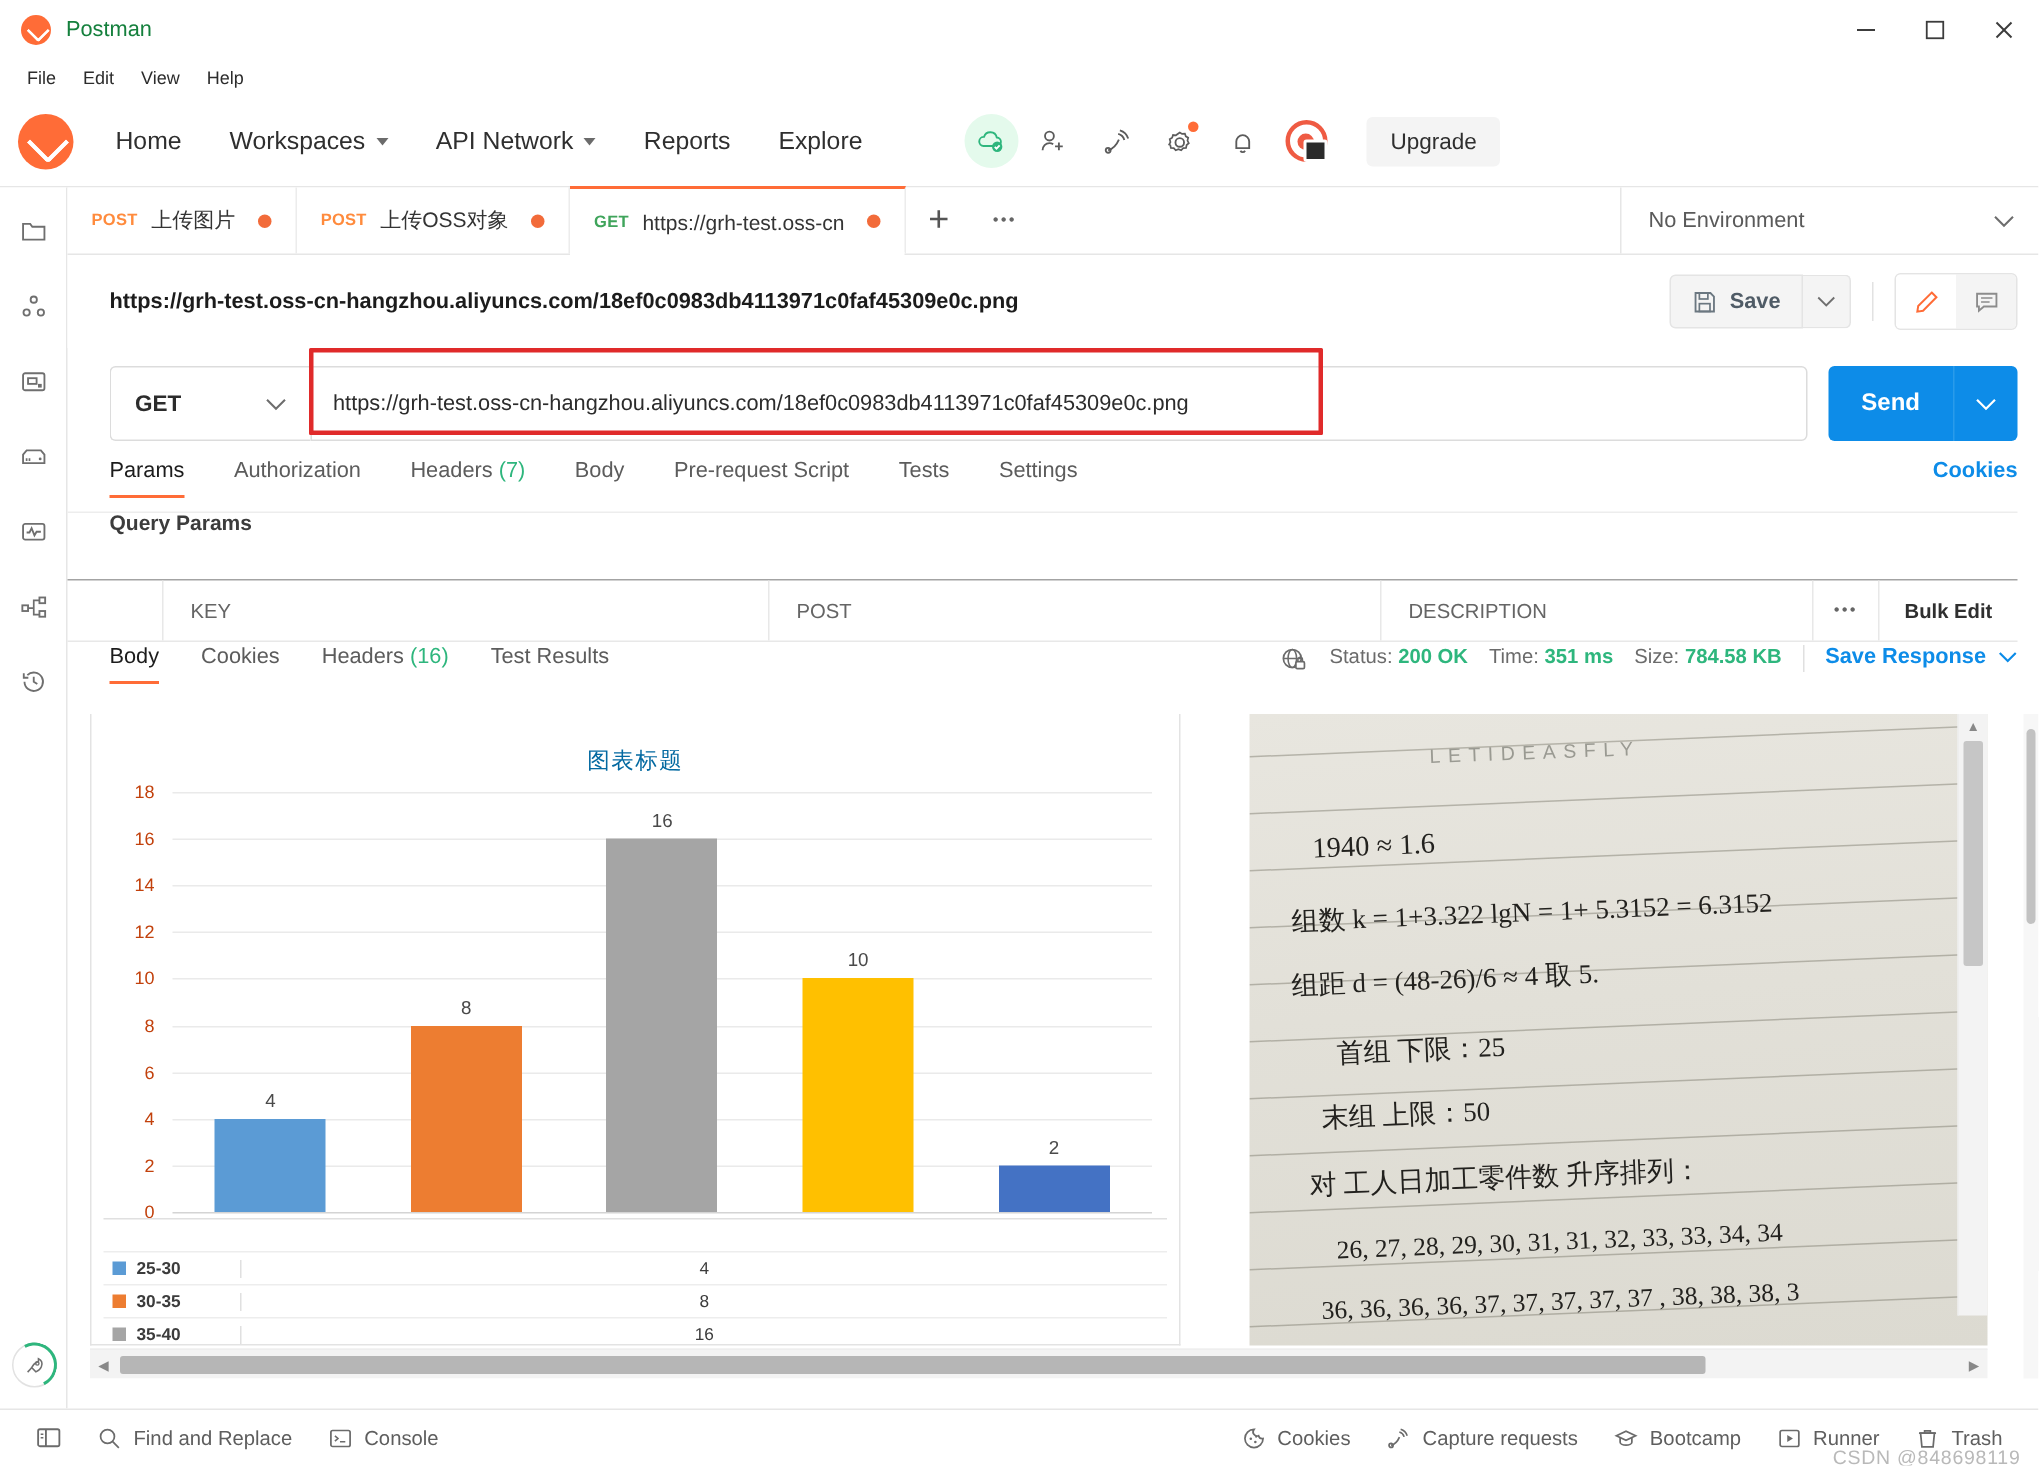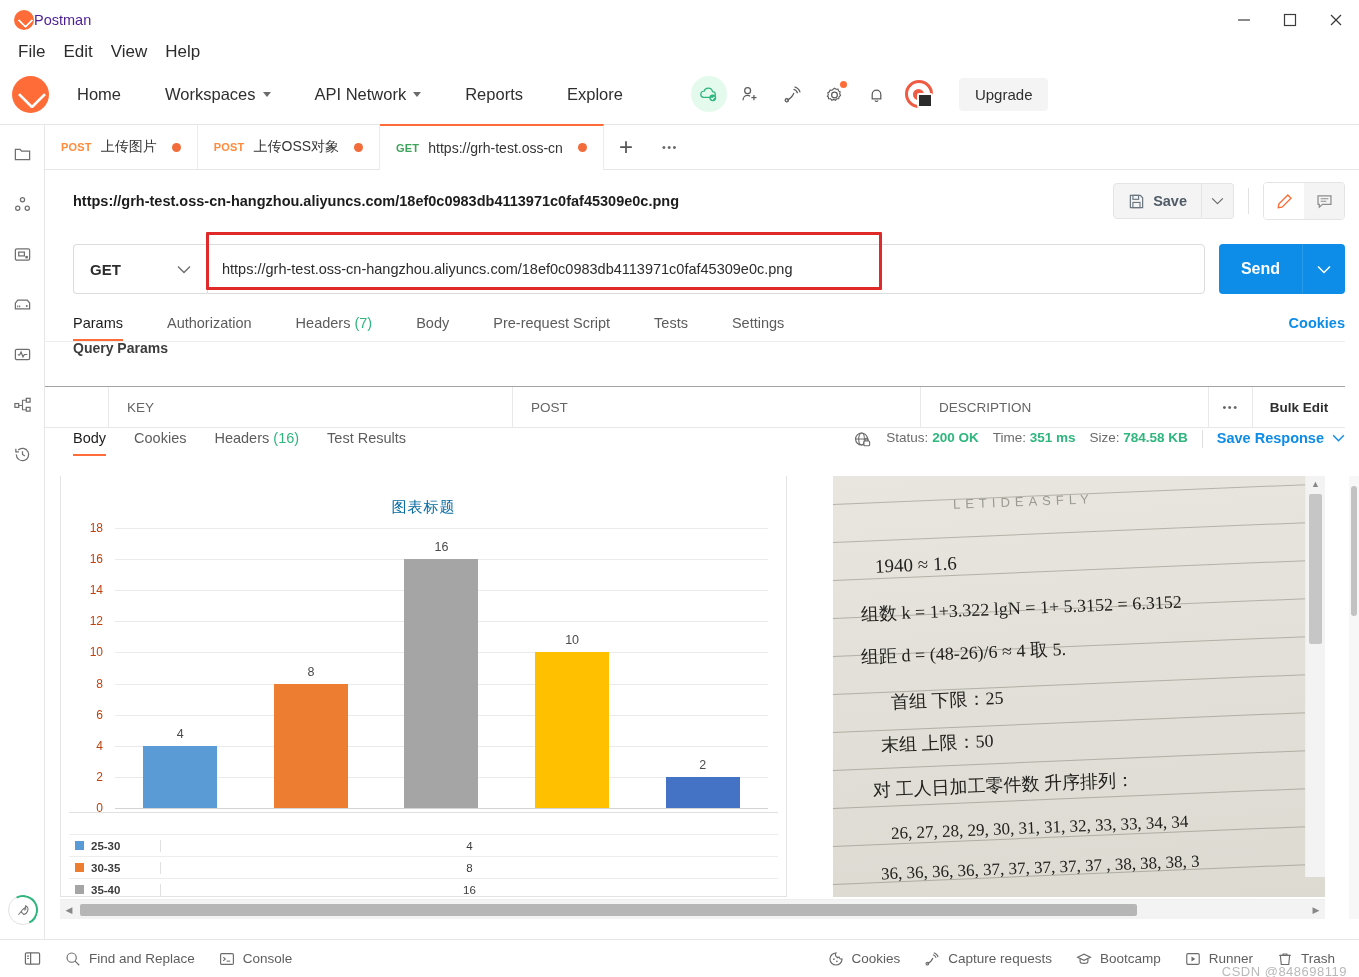--- a/index.html
+++ b/index.html
@@ -15,42 +15,42 @@
   .titlebar { height: 40px; display:flex; align-items:center; padding-left:14px; background:#fff; }
   .pm-logo-sm {
     width:20px; height:20px; border-radius:50%;
     background:#ff6c37; position:relative; flex:0 0 auto;
   }
   .pm-logo-sm:after{
     content:""; position:absolute; left:6px; top:5px; width:9px; height:9px;
     border-left:2px solid #fff; border-bottom:2px solid #fff;
     transform:rotate(-45deg); border-radius:0 0 0 2px;
   }
-  .win-title { font-size:14.5px; color:#4c1d95; }
+  .win-title { margin-left:10px; font-size:14.5px; color:#15803d; }
   .win-ctrls { position:absolute; right:0; top:0; height:40px; display:flex; }
   .win-btn { width:46px; height:40px; display:flex; align-items:center; justify-content:center; color:#3c3c3c; }
 
   
   .menubar { height:24px; display:flex; align-items:center; padding-left:10px; gap:2px; }
-  .menu-item { font-size:17px; color:#2c2c2c; padding:2px 8px; border-radius:2px; }
+  .menu-item { font-size:12px; color:#2c2c2c; padding:2px 8px; border-radius:2px; }
 
   
   .header {
     height:61px; display:flex; align-items:center; padding:0 14px 0 12px;
     border-bottom:1px solid #e6e6e6; background:#fff;
   }
   .pm-logo-lg {
     width:37px; height:37px; border-radius:50%; background:#ff6c37; position:relative; flex:0 0 auto;
   }
   .pm-logo-lg:after{
     content:""; position:absolute; left:10px; top:9px; width:17px; height:17px;
     border-left:3px solid #fff; border-bottom:3px solid #fff;
     transform:rotate(-45deg); border-radius:0 0 0 3px;
   }
-  .nav { display:flex; align-items:flex-end; gap:20px; margin-left:16px; }
+  .nav { display:flex; align-items:flex-end; gap:8px; margin-left:16px; }
   .nav-item {
     font-size:16.5px; color:#2f2f2f; padding:6px 12px; border-radius:4px;
     display:flex; align-items:center; gap:7px; white-space:nowrap;
   }
   .chev { width:0; height:0; border-left:4.5px solid transparent; border-right:4.5px solid transparent;
           border-top:5px solid #6b6b6b; display:inline-block; }
   .search-box {
     margin-left:22px; width:202px; height:36px; background:#f4f4f4; border:1px solid #f0f0f0;
     border-radius:4px; display:flex; align-items:center; padding:0 10px; gap:9px;
   }
@@ -150,21 +150,21 @@
   .send-btn {
     margin-left:14px; height:50px; background:#0d8ce8; color:#fff; border-radius:4px;
     display:flex; align-items:stretch; font-size:16px; font-weight:bold;
   }
   .send-btn .lbl { display:flex; align-items:center; padding:0 22px; }
   .send-btn .car { display:flex; align-items:center; padding:0 14px; border-left:1px solid #2a9bea; }
 
   
   .req-tabs {
     position:absolute; left:45px; top:306px; right:14px; height:36px;
-    display:flex; align-items:flex-end; gap:16px; padding-left:28px;
+    display:flex; align-items:flex-start; gap:5px; padding-left:28px;
     border-bottom:1px solid #ededed;
   }
   .rqt { font-size:14.5px; color:#5c5c5c; padding:0 14px 10px 14px; position:relative; white-space:nowrap; }
   .rqt:first-child { padding-left:0; }
   .rqt.active { color:#1c1c1c; }
   .rqt.active:after { content:""; position:absolute; left:0; right:14px; bottom:0; height:2px; background:#ff6c37; }
   .rqt .cnt { color:#2eb67d; }
   .cookies-link { margin-left:auto; color:#0d8ce8; font-size:14.5px; font-weight:bold; padding-bottom:10px; }
 
   .qp-label { position:absolute; left:73px; top:340px; font-size:14px; font-weight:bold; color:#3c3c3c; }
@@ -421,20 +421,26 @@
       <span>上传OSS对象</span>
       <span class="unsaved"></span>
     </div>
     <div class="rtab active">
       <span class="verb get">GET</span>
       <span>https://grh-test.oss-cn</span>
       <span class="unsaved"></span>
     </div>
     <div class="tabs-plus">+</div>
     <div class="tabs-more">•••</div>
+    <div class="env-select">
+      <span>No Environment</span>
+      <svg width="14" height="9" viewBox="0 0 14 9">
+        <path d="M1 1.5l6 6 6-6" fill="none" stroke="#6f6f6f" stroke-width="1.4"></path>
+      </svg>
+    </div>
   </div>
 
   <div class="req-title-row">
     <div class="req-title">https://grh-test.oss-cn-hangzhou.aliyuncs.com/18ef0c0983db4113971c0faf45309e0c.png</div>
     <div class="save-grp">
       <div class="save-btn">
         <svg width="17" height="17" viewBox="0 0 18 18">
           <path d="M2.5 2.5h10.5l2.5 2.5v10.5h-13z" fill="none" stroke="#6b7780" stroke-width="1.3"></path>
           <rect x="5.2" y="2.5" width="6" height="4.2" fill="none" stroke="#6b7780" stroke-width="1.2"></rect>
           <rect x="5.2" y="10" width="7.5" height="5.5" fill="none" stroke="#6b7780" stroke-width="1.2"></rect>

